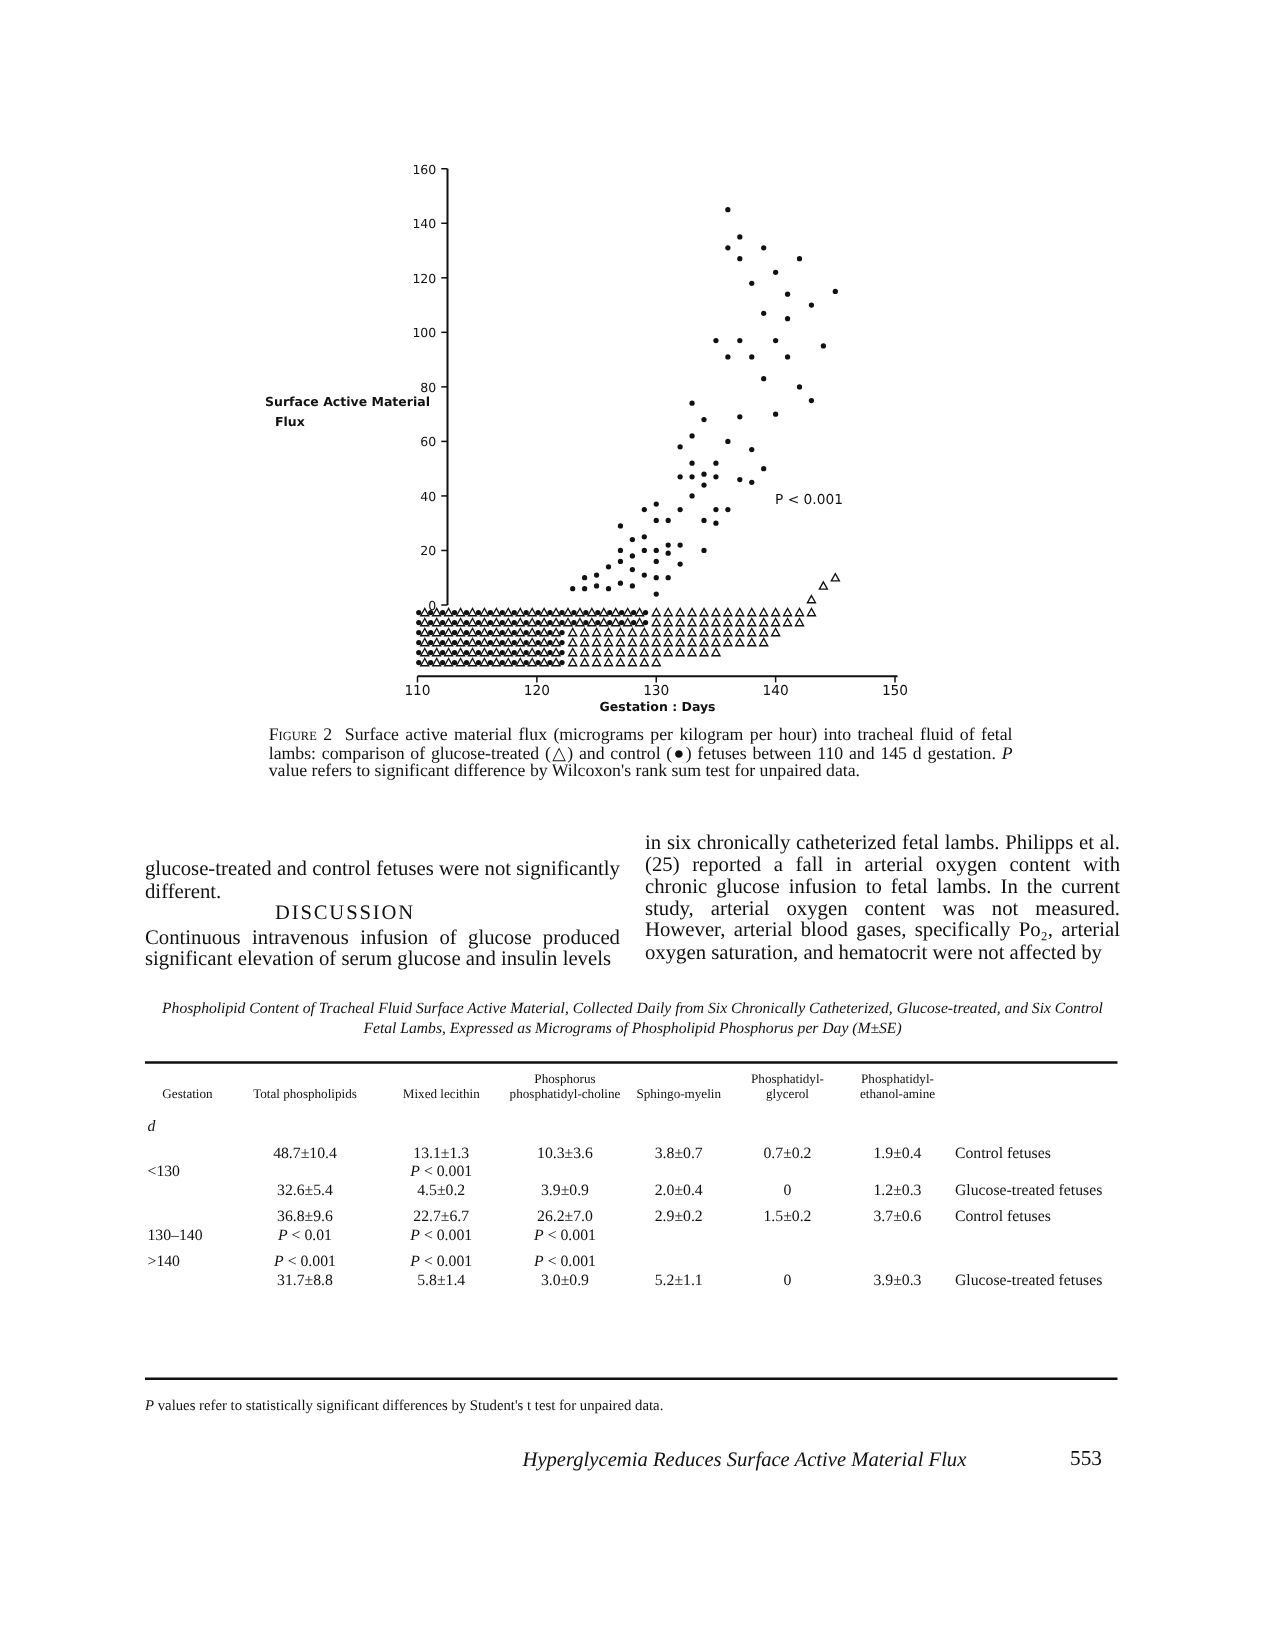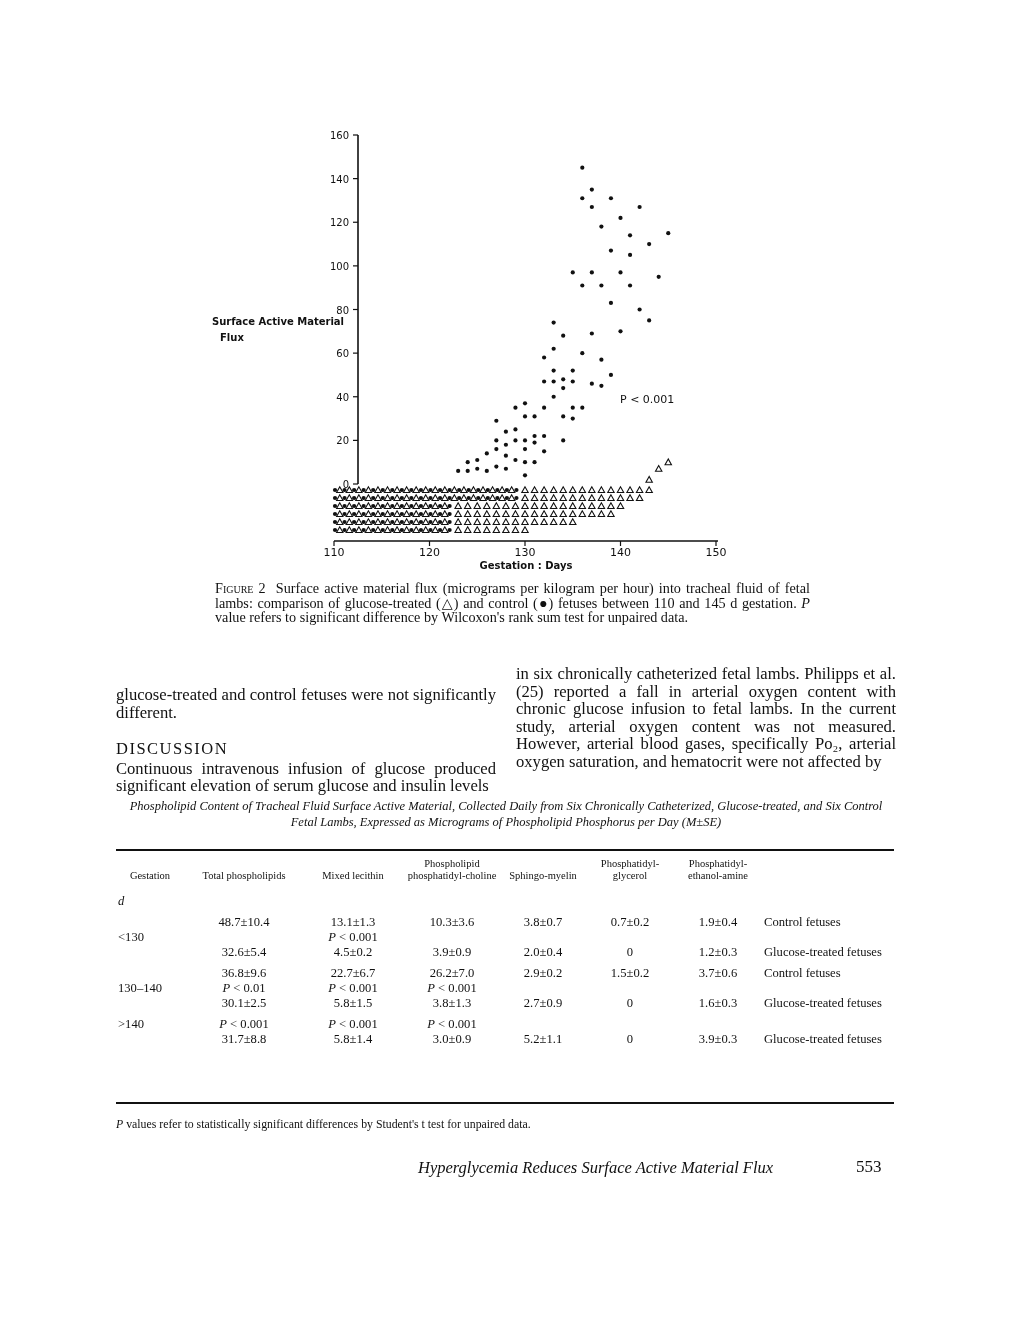--- a/index.html
+++ b/index.html
@@ -5,21 +5,21 @@
   html, body { margin: 0; padding: 0; background: #ffffff; }
   body { width: 1020px; height: 1320px; position: relative; overflow: hidden; color: #111; font-family: "DejaVu Serif", serif; }
   #chart { position: absolute; left: 0; top: 0; width: 1020px; height: 580px; }
   #chart text { font-family: "DejaVu Sans", sans-serif; fill: #111; }
   .caption { position: absolute; left: 215px; top: 581px; width: 595px; font-family: "Liberation Serif", serif; font-size: 14.2px; line-height: 14.5px; text-align: justify; }
   .caption .fig { font-variant: small-caps; }
   .col { position: absolute; font-family: "Liberation Serif", serif; font-size: 16.6px; line-height: 17.6px; text-align: justify; }
   .col-left { left: 116px; top: 686px; width: 380px; }
   .col-right { left: 516px; top: 665px; width: 380px; }
   .col p { margin: 0; }
-  .col h2 { margin: 19px 0 2px 0; font-size: 16.5px; font-weight: normal; letter-spacing: 1.5px; text-align: left; padding-right: 60px; }
+  .col h2 { margin: 0 0 2px 0; font-size: 16.5px; font-weight: normal; letter-spacing: 1.5px; text-align: center; padding-right: 60px; }
   .table-title { position: absolute; left: 116px; top: 795px; width: 780px; text-align: center; font-family: "Liberation Serif", serif; }
   .table-title .t1 { font-size: 14px; font-variant: small-caps; letter-spacing: 0.5px; }
   .table-title .t2 { font-size: 12.5px; font-style: italic; line-height: 16px; margin-top: 3px; }
   .rule { position: absolute; left: 116px; width: 778px; background: #111; }
   table.phos { position: absolute; left: 116px; top: 858px; width: 778px; border-collapse: collapse; font-family: "Liberation Serif", serif; font-size: 12.6px; }
   table.phos th { font-weight: normal; font-size: 10.5px; line-height: 12px; vertical-align: bottom; padding: 0 0 6px 0; text-align: center; }
   table.phos td { padding: 0; height: 14.8px; text-align: center; vertical-align: middle; white-space: nowrap; }
   table.phos td.gest { text-align: left; padding-left: 2px; }
   table.phos td.label { text-align: left; padding-left: 4px; }
   table.phos td.pval { font-size: 12.6px; }
@@ -443,21 +443,21 @@
       <col style="width:82px">
       <col style="width:92px">
       <col style="width:84px">
       <col style="width:134px">
   </colgroup>
   <thead>
     <tr id="hdr-row">
         <th style="text-align: center;">Gestation</th>
         <th>Total phospholipids</th>
         <th>Mixed lecithin</th>
-        <th>Phospholipid phosphatidyl-choline</th>
+        <th>Phosphorus phosphatidyl-choline</th>
         <th>Sphingo-myelin</th>
         <th>Phosphatidyl-glycerol</th>
         <th>Phosphatidyl-ethanol-amine</th>
         <th></th>
       </tr>
   </thead>
   <tbody id="tbody">
       <tr>
         <td colspan="8" style="height: 6px;"></td>
       </tr>
@@ -521,30 +521,20 @@
         <td class="gest">130–140</td>
         <td class="pval"><span class="pi">P</span> &lt; 0.01</td>
         <td class="pval"><span class="pi">P</span> &lt; 0.001</td>
         <td class="pval"><span class="pi">P</span> &lt; 0.001</td>
         <td class="pval"></td>
         <td class="pval"></td>
         <td class="pval"></td>
         <td></td>
       </tr>
       <tr>
-        <td class="gest"></td>
-        <td>30.1±2.5</td>
-        <td>5.8±1.5</td>
-        <td>3.8±1.3</td>
-        <td>2.7±0.9</td>
-        <td>0</td>
-        <td>1.6±0.3</td>
-        <td class="label">Glucose-treated fetuses</td>
-      </tr>
-      <tr>
         <td colspan="8" style="height: 6px;"></td>
       </tr>
       <tr>
         <td class="gest">&gt;140</td>
         <td class="pval"><span class="pi">P</span> &lt; 0.001</td>
         <td class="pval"><span class="pi">P</span> &lt; 0.001</td>
         <td class="pval"><span class="pi">P</span> &lt; 0.001</td>
         <td class="pval"></td>
         <td class="pval"></td>
         <td class="pval"></td>

